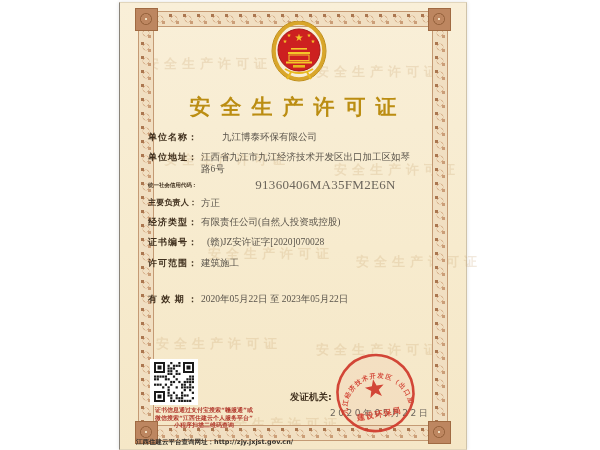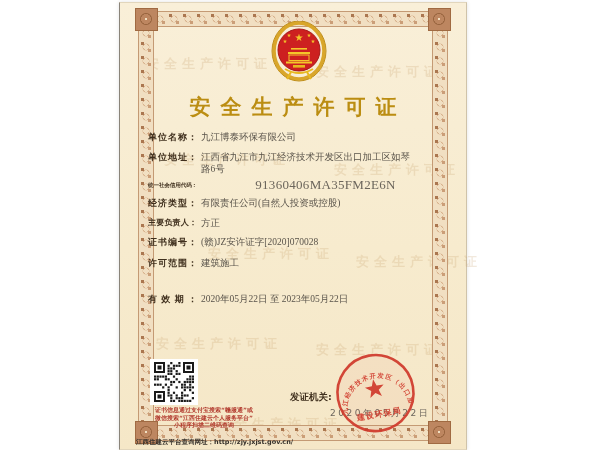--- a/index.html
+++ b/index.html
@@ -38,26 +38,26 @@
   
   .content{position:absolute;inset:0;z-index:3;}
   .emblem{position:absolute;left:151px;top:18px;}
   .title{position:absolute;left:0;right:0;top:90px;text-align:center;
          font-size:21px;font-weight:700;color:#bb8d12;letter-spacing:10px;text-indent:10px;}
   .fields{position:absolute;left:28px;right:16px;top:128px;}
   .row{display:flex;line-height:12px;font-size:9.5px;}
   .flabel{width:49px;flex:none;font-weight:700;color:#3f2f1d;font-size:9px;
           text-align:justify;text-align-last:justify;margin-right:4px;}
   .fvalue{flex:1;color:#59534a;font-family:Liberation Serif, serif;}
-  .r1{margin-bottom:8px;}
+  .r1{margin-bottom:8px;gap:21px;}
   .r2{margin-bottom:4px;} .r2 .fvalue{max-width:216px;}
   .r3{margin-bottom:6px;} .r3 .flabel{font-size:5.6px;letter-spacing:-.2px;}
   .r3 .fvalue{font-size:13px;letter-spacing:.3px;color:#6b655b;text-align:center;}
   .r4{margin-bottom:7px;} .r4 .flabel{font-size:8px;}
-  .r5{margin-bottom:8px;} .r6{margin-bottom:9px;} .r7{margin-bottom:24px;}
+  .r5{margin-bottom:8px;} .r6{margin-bottom:9px;gap:6px;} .r7{margin-bottom:24px;}
   .qr-block{position:absolute;left:30px;top:356px;width:48px;height:46px;background:#fff;
             padding:2px;box-sizing:border-box;}
   .qr-caption{position:absolute;left:4px;top:403px;width:160px;text-align:center;
               font-size:6px;line-height:7.5px;color:#b23a2e;font-weight:700;}
   .issuer-label{position:absolute;left:170px;top:388px;font-size:9.5px;font-weight:700;color:#3f2f1d;}
   .issue-date{position:absolute;left:210px;top:404px;font-size:9px;color:#6b655c;letter-spacing:2.5px;}
   .seal{position:absolute;left:212px;top:346px;transform:rotate(-10deg);z-index:4;opacity:.92;}
   .footer-url{position:absolute;left:16px;bottom:2px;font-size:6.5px;font-weight:700;color:#35302a;z-index:5;}
 </style>
 </head>
@@ -117,27 +117,27 @@
           <span class="fvalue">九江博泰环保有限公司</span>
         </div>
         <div class="row r2">
           <span class="flabel">单位地址：</span>
           <span class="fvalue">江西省九江市九江经济技术开发区出口加工区如琴路6号</span>
         </div>
         <div class="row r3">
           <span class="flabel">统一社会信用代码：</span>
           <span class="fvalue">91360406MA35FM2E6N</span>
         </div>
+        <div class="row r4">
+          <span class="flabel">主要负责人：</span>
+          <span class="fvalue">方正</span>
+        </div>
         <div class="row r5">
           <span class="flabel">经济类型：</span>
           <span class="fvalue">有限责任公司(自然人投资或控股)</span>
-        </div>
-        <div class="row r4">
-          <span class="flabel">主要负责人：</span>
-          <span class="fvalue">方正</span>
         </div>
         <div class="row r6">
           <span class="flabel">证书编号：</span>
           <span class="fvalue">(赣)JZ安许证字[2020]070028</span>
         </div>
         <div class="row r7">
           <span class="flabel">许可范围：</span>
           <span class="fvalue">建筑施工</span>
         </div>
         <div class="row r8">

